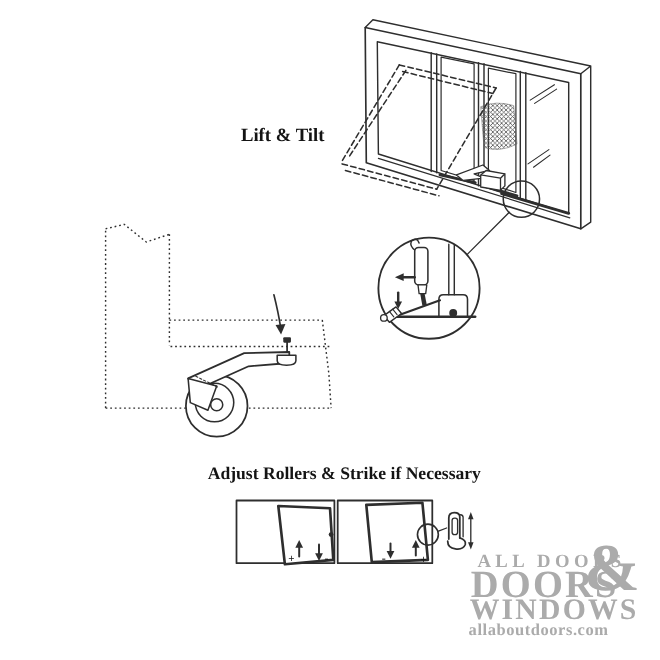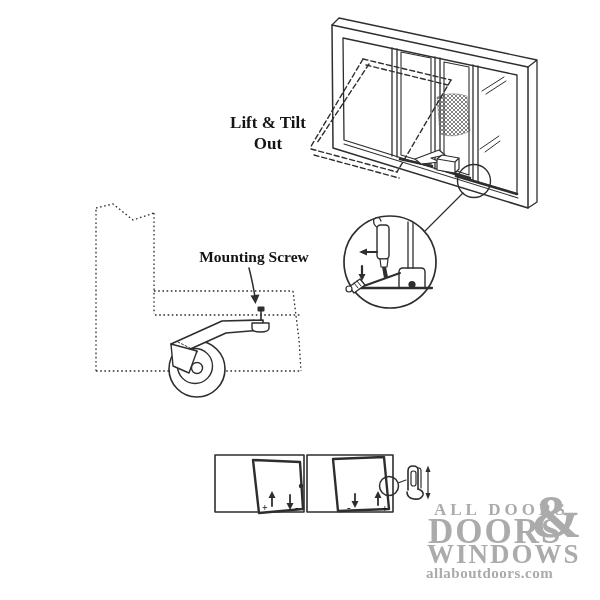--- a/index.html
+++ b/index.html
@@ -1,19 +1,19 @@
 <!DOCTYPE html>
 <html><head>
 <meta charset="utf-8">
 <style>
   html,body{margin:0;padding:0;background:#fff;}
   #canvas{position:relative;width:600px;height:600px;background:#ffffff;overflow:hidden;
           font-family:"Liberation Serif","DejaVu Serif",serif;}
   #art{position:absolute;left:0;top:0;width:600px;height:600px;}
-  .label{position:absolute;color:#141414;font-weight:bold;text-align:center;margin-left:11px;}
+  .label{position:absolute;color:#141414;font-weight:bold;text-align:center;}
   .lift-tilt{left:196px;top:112px;width:122px;font-size:17px;line-height:21px;}
   .mounting{left:180px;top:248px;width:126px;font-size:15.5px;}
   .adjust{left:161px;top:422px;width:304px;font-size:16px;}
   .wm{position:absolute;color:#ababab;font-weight:bold;line-height:1;white-space:nowrap;}
   .wm-allabout{left:434px;top:501px;font-size:17px;letter-spacing:4px;}
   .wm-amp{left:531px;top:486px;font-size:61px;}
   .wm-doors{left:428px;top:514px;font-size:35px;letter-spacing:2px;}
   .wm-windows{left:427px;top:541px;font-size:27px;letter-spacing:2px;text-align:right;}
   .wm-site{left:426px;top:566px;font-size:15px;letter-spacing:0.5px;text-align:right;}
   svg .ln{stroke:#2e2e2e;fill:none;stroke-linejoin:round;stroke-linecap:round;}
@@ -156,25 +156,24 @@
     <g>
       <path class="ln" stroke-width="1.2" d="M428 471 L428 494"></path>
       <path class="fb" d="M425.5 472 L430.5 472 L428 465.5 Z"></path>
       <path class="fb" d="M425.5 493 L430.5 493 L428 499.5 Z"></path>
     </g>
   </g>
 </svg>
 
 <div class="label lift-tilt">
   <span style="display:block">Lift &amp; Tilt</span>
-  <span style="display:block">Out</span>
 </div>
 
-<div class="label mounting">Mounting Screw</div>
 
+<div class="label adjust">Adjust Rollers &amp; Strike if Necessary</div>
 
 <div>
   <div class="wm wm-allabout">ALL DOORS</div>
   <div class="wm wm-amp">&amp;</div>
   <div class="wm wm-doors">DOORS</div>
   <div class="wm wm-windows">WINDOWS</div>
   <div class="wm wm-site">allaboutdoors.com</div>
 </div>
 
 </div>

